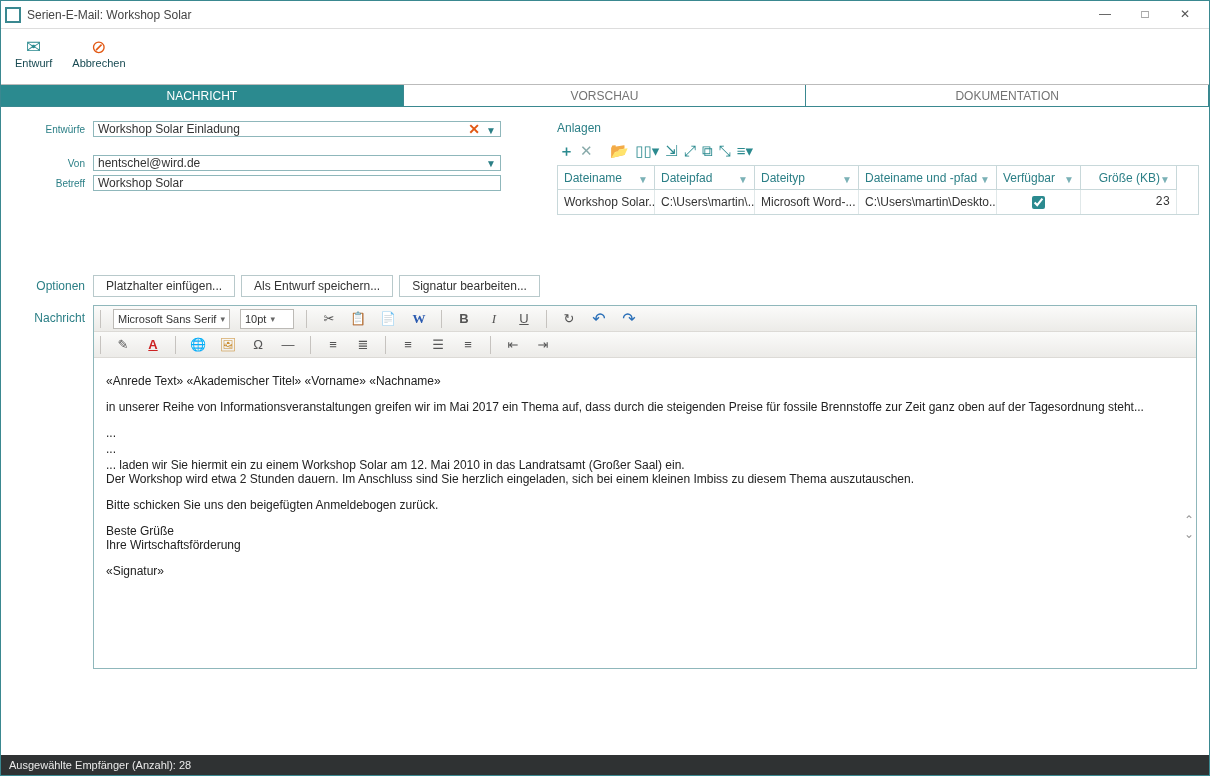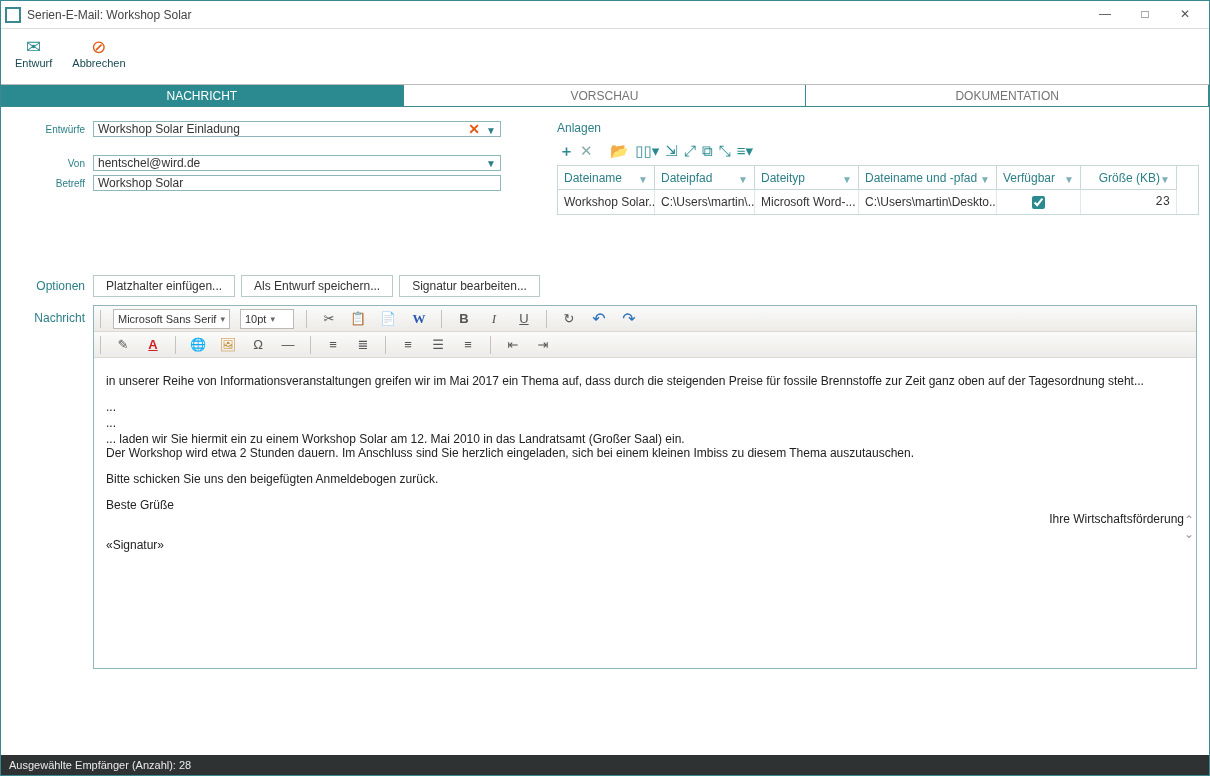--- a/index.html
+++ b/index.html
@@ -207,28 +207,29 @@
       <span class="ico">≣</span>
       <span class="vsep"></span>
       <span class="ico">≡</span>
       <span class="ico">☰</span>
       <span class="ico">≡</span>
       <span class="vsep"></span>
       <span class="ico">⇤</span>
       <span class="ico">⇥</span>
     </div>
     <div class="ebody">
+      <p>«Anrede Text» «Akademischer Titel» «Vorname» «Nachname»</p>
       <p>in unserer Reihe von Informationsveranstaltungen greifen wir im Mai 2017 ein Thema auf, dass durch die steigenden Preise für fossile Brennstoffe zur Zeit ganz oben auf der Tagesordnung steht...</p>
       <p style="margin-bottom:2px;">...</p>
       <p style="margin-bottom:2px;">...</p>
       <p style="margin-bottom:0;">... laden wir Sie hiermit ein zu einem Workshop Solar am 12. Mai 2010 in das Landratsamt (Großer Saal) ein.</p>
       <p>Der Workshop wird etwa 2 Stunden dauern. Im Anschluss sind Sie herzlich eingeladen, sich bei einem kleinen Imbiss zu diesem Thema auszutauschen.</p>
       <p>Bitte schicken Sie uns den beigefügten Anmeldebogen zurück.</p>
       <p style="margin-bottom:0;">Beste Grüße</p>
-      <p style="text-align:right;">Ihre Wirtschaftsförderung</p>
+      <p style="">Ihre Wirtschaftsförderung</p>
       <p>«Signatur»</p>
       <span class="scrollhint">⌃<br>⌄</span>
     </div>
   </div>
 </div>
 
 <div class="statusbar">
   <span>Ausgewählte Empfänger (Anzahl): 28</span>
 </div>
 

